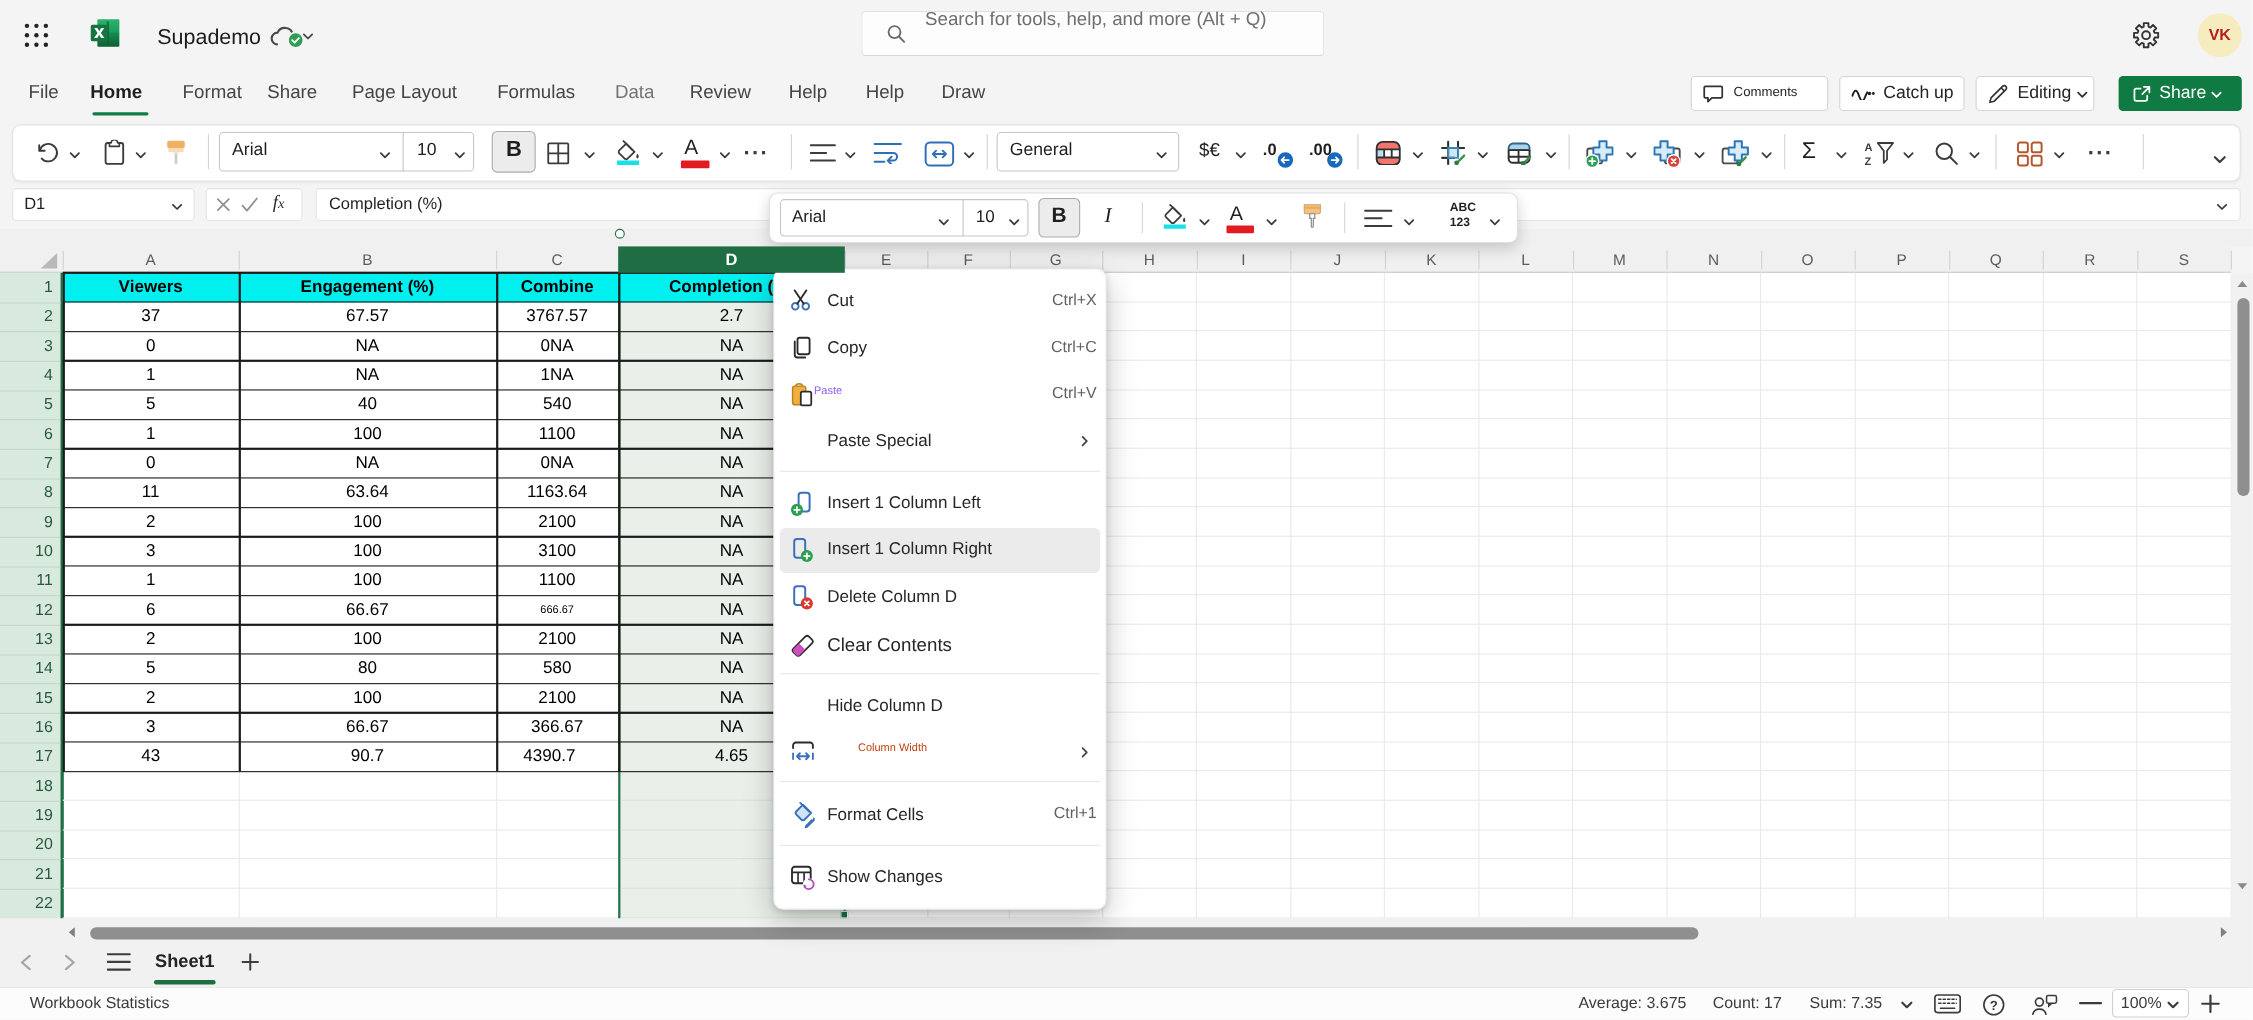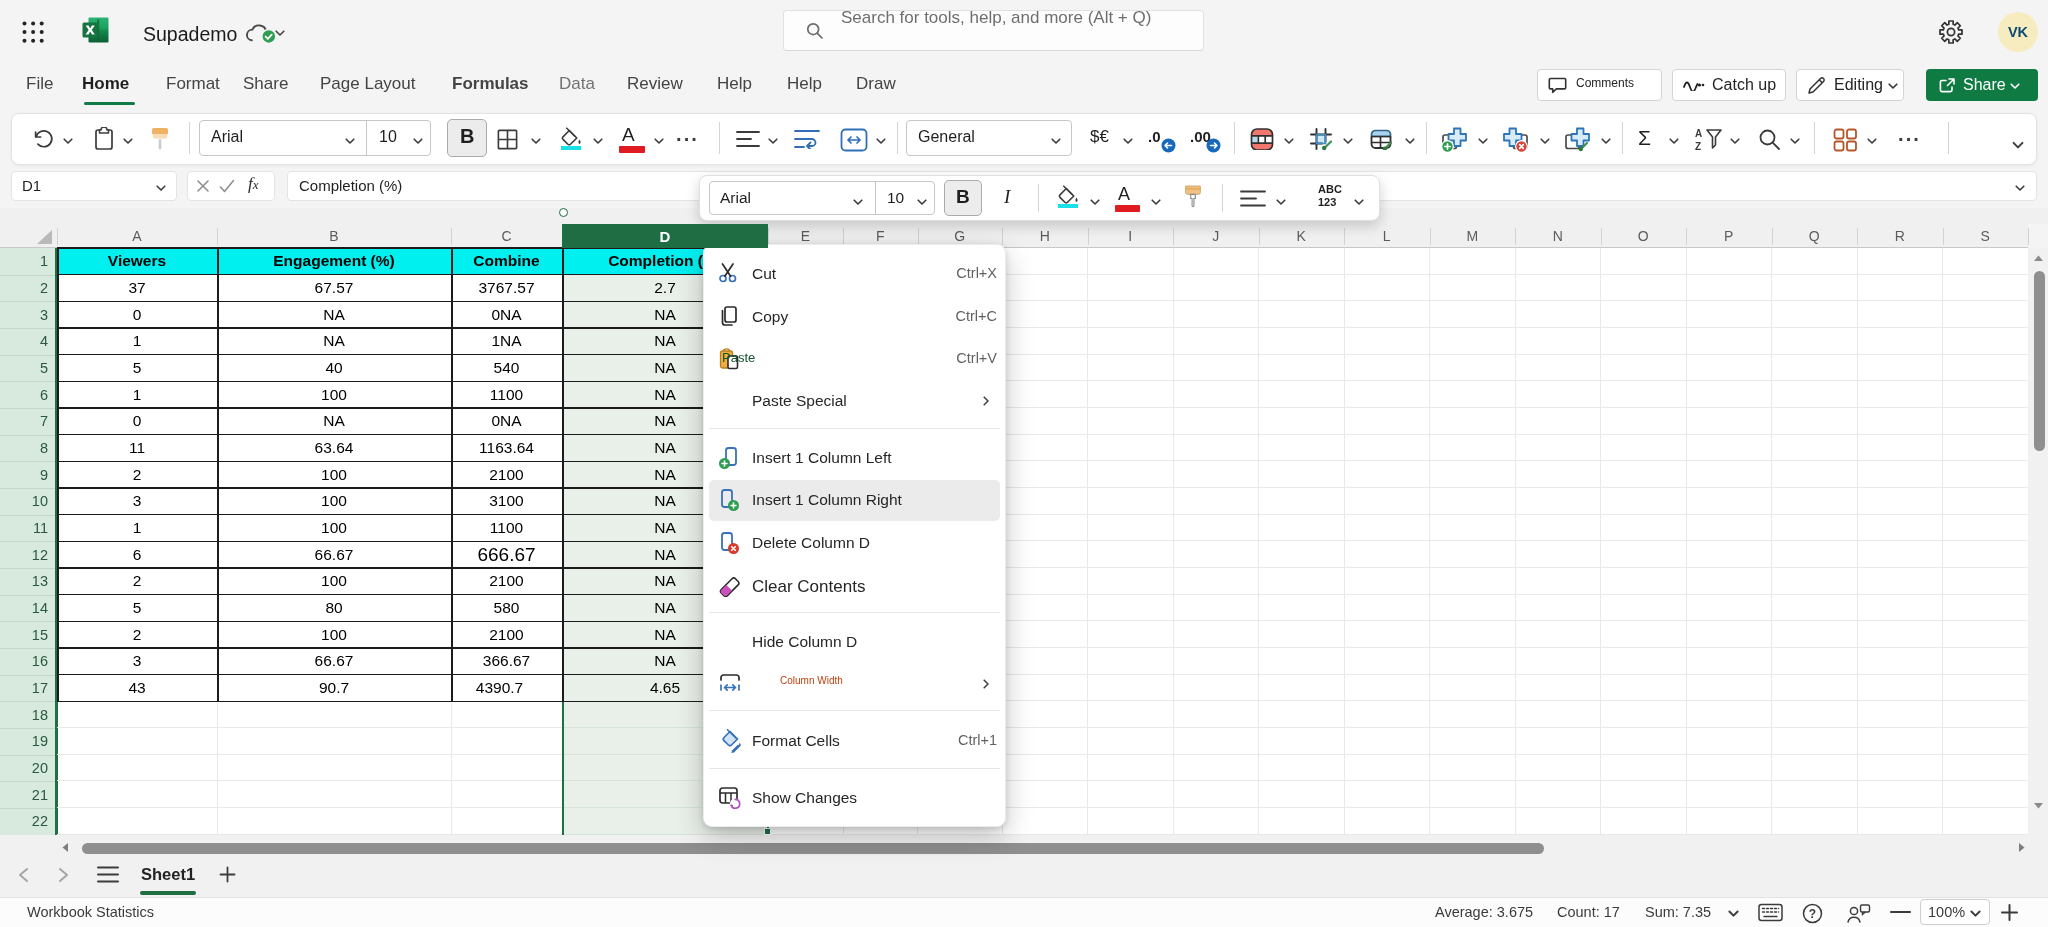--- a/index.html
+++ b/index.html
@@ -45,27 +45,27 @@
 <div class="abs" style="left:783px;top:10px;width:421px;height:41px;background:#fdfdfd;border:1px solid #e1e1e1;border-bottom-color:#d6d6d6;border-radius:4px"></div>
 <svg class="abs" style="left:806px;top:22px" width="18" height="18" viewBox="0 0 18 18">
 <circle cx="7.2" cy="7.2" r="5.4" fill="none" stroke="#6b6b6b" stroke-width="1.7"></circle>
 <path d="M11.4 11.4 L16 16" stroke="#6b6b6b" stroke-width="1.7" stroke-linecap="round"></path>
 </svg>
 <div class="abs" style="left:841px;top:8px;font-size:17px;color:#6e6e6e">Search for tools, help, and more (Alt + Q)</div>
 <svg class="abs" style="left:1938px;top:19px" width="26" height="26" viewBox="0 0 26 26">
 <path d="M10.86 2.01 L15.14 2.01 L15.14 5.29 L16.94 6.04 L19.26 3.71 L22.29 6.74 L19.96 9.06 L20.71 10.86 L23.99 10.86 L23.99 15.14 L20.71 15.14 L19.96 16.94 L22.29 19.26 L19.26 22.29 L16.94 19.96 L15.14 20.71 L15.14 23.99 L10.86 23.99 L10.86 20.71 L9.06 19.96 L6.74 22.29 L3.71 19.26 L6.04 16.94 L5.29 15.14 L2.01 15.14 L2.01 10.86 L5.29 10.86 L6.04 9.06 L3.71 6.74 L6.74 3.71 L9.06 6.04 L10.86 5.29 Z" fill="none" stroke="#333" stroke-width="1.7" stroke-linejoin="round"></path>
 <circle cx="13" cy="13" r="3.6" fill="none" stroke="#333" stroke-width="1.7"></circle>
 </svg>
-<div class="abs" style="left:1998px;top:12px;width:40px;height:40px;border-radius:50%;background:#f6ecc0;display:flex;align-items:center;justify-content:center;font-size:14.5px;font-weight:700;color:#0c4a6e">VK</div>
+<div class="abs" style="left:1998px;top:12px;width:40px;height:40px;border-radius:50%;background:#f6ecc0;display:flex;align-items:center;justify-content:center;font-size:14.5px;font-weight:700;color:#b91c1c">VK</div>
 <div class="menuitem" style="left:26px;top:74px;font-size:17px;font-weight:400;color:#444">File</div>
 <div class="menuitem" style="left:82px;top:74px;font-size:17px;font-weight:700;color:#1f1f1f">Home</div>
 <div class="menuitem" style="left:166px;top:74px;font-size:17px;font-weight:400;color:#444">Format</div>
 <div class="menuitem" style="left:243px;top:74px;font-size:17px;font-weight:400;color:#444">Share</div>
 <div class="menuitem" style="left:320px;top:74px;font-size:17px;font-weight:400;color:#444">Page Layout</div>
-<div class="menuitem" style="left:452px;top:74px;font-size:17px;font-weight:700;color:#444">Formulas</div>
+<div class="menuitem" style="left:452px;top:74px;font-size:17px;font-weight:400;color:#444">Formulas</div>
 <div class="menuitem" style="left:559px;top:74px;font-size:17px;font-weight:400;color:#737373">Data</div>
 <div class="menuitem" style="left:627px;top:74px;font-size:17px;font-weight:400;color:#444">Review</div>
 <div class="menuitem" style="left:717px;top:74px;font-size:17px;font-weight:400;color:#444">Help</div>
 <div class="menuitem" style="left:787px;top:74px;font-size:17px;font-weight:400;color:#444">Help</div>
 <div class="menuitem" style="left:856px;top:74px;font-size:17px;font-weight:400;color:#444">Draw</div>
 <div class="abs" style="left:84px;top:102px;width:51px;height:3px;background:#127c46;border-radius:2px"></div>
 <div class="abs" style="left:1537px;top:69px;width:125px;height:32px;background:#fff;border:1px solid #d4d4d4;border-radius:4px"></div>
 <svg class="abs" style="left:1548px;top:77px" width="19" height="17" viewBox="0 0 19 17">
 <path d="M2.5 1.5 h14 a1.2 1.2 0 0 1 1.2 1.2 v8 a1.2 1.2 0 0 1 -1.2 1.2 h-8.2 l-3.6 3.4 v-3.4 h-2.2 a1.2 1.2 0 0 1 -1.2-1.2 v-8 a1.2 1.2 0 0 1 1.2-1.2z" fill="none" stroke="#333" stroke-width="1.6" stroke-linejoin="round"></path>
 </svg>
@@ -486,21 +486,21 @@
 <div class="abs" style="left:451px;top:274.66700000000003px;width:111px;height:26.667px;font-size:15.5px;color:#000;display:flex;align-items:center;justify-content:center">3767.57</div>
 <div class="abs" style="left:451px;top:301.334px;width:111px;height:26.667px;font-size:15.5px;color:#000;display:flex;align-items:center;justify-content:center">0NA</div>
 <div class="abs" style="left:451px;top:328.001px;width:111px;height:26.667px;font-size:15.5px;color:#000;display:flex;align-items:center;justify-content:center">1NA</div>
 <div class="abs" style="left:451px;top:354.668px;width:111px;height:26.667px;font-size:15.5px;color:#000;display:flex;align-items:center;justify-content:center">540</div>
 <div class="abs" style="left:451px;top:381.33500000000004px;width:111px;height:26.667px;font-size:15.5px;color:#000;display:flex;align-items:center;justify-content:center">1100</div>
 <div class="abs" style="left:451px;top:408.002px;width:111px;height:26.667px;font-size:15.5px;color:#000;display:flex;align-items:center;justify-content:center">0NA</div>
 <div class="abs" style="left:451px;top:434.669px;width:111px;height:26.667px;font-size:15.5px;color:#000;display:flex;align-items:center;justify-content:center">1163.64</div>
 <div class="abs" style="left:451px;top:461.336px;width:111px;height:26.667px;font-size:15.5px;color:#000;display:flex;align-items:center;justify-content:center">2100</div>
 <div class="abs" style="left:451px;top:488.00300000000004px;width:111px;height:26.667px;font-size:15.5px;color:#000;display:flex;align-items:center;justify-content:center">3100</div>
 <div class="abs" style="left:451px;top:514.6700000000001px;width:111px;height:26.667px;font-size:15.5px;color:#000;display:flex;align-items:center;justify-content:center">1100</div>
-<div class="abs" style="left:451px;top:541.337px;width:111px;height:26.667px;font-size:19px;color:#000;display:flex;align-items:center;justify-content:center">666.67</div>
+<div class="abs" style="left:451px;top:541.337px;width:111px;height:26.667px;font-size:10px;color:#000;display:flex;align-items:center;justify-content:center">666.67</div>
 <div class="abs" style="left:451px;top:568.004px;width:111px;height:26.667px;font-size:15.5px;color:#000;display:flex;align-items:center;justify-content:center">2100</div>
 <div class="abs" style="left:451px;top:594.671px;width:111px;height:26.667px;font-size:15.5px;color:#000;display:flex;align-items:center;justify-content:center">580</div>
 <div class="abs" style="left:451px;top:621.338px;width:111px;height:26.667px;font-size:15.5px;color:#000;display:flex;align-items:center;justify-content:center">2100</div>
 <div class="abs" style="left:451px;top:648.005px;width:111px;height:26.667px;font-size:15.5px;color:#000;display:flex;align-items:center;justify-content:center">366.67</div>
 <div class="abs" style="left:451px;top:674.672px;width:97px;height:26.667px;font-size:15.5px;color:#000;display:flex;align-items:center;justify-content:center">4390.7</div>
 <div class="abs" style="left:562px;top:248.0px;width:206px;height:26.667px;font-weight:700;font-size:15.5px;color:#000;display:flex;align-items:center;justify-content:center">Completion (%)</div>
 <div class="abs" style="left:562px;top:274.66700000000003px;width:206px;height:26.667px;font-size:15.5px;color:#000;display:flex;align-items:center;justify-content:center">2.7</div>
 <div class="abs" style="left:562px;top:301.334px;width:206px;height:26.667px;font-size:15.5px;color:#000;display:flex;align-items:center;justify-content:center">NA</div>
 <div class="abs" style="left:562px;top:328.001px;width:206px;height:26.667px;font-size:15.5px;color:#000;display:flex;align-items:center;justify-content:center">NA</div>
 <div class="abs" style="left:562px;top:354.668px;width:206px;height:26.667px;font-size:15.5px;color:#000;display:flex;align-items:center;justify-content:center">NA</div>
@@ -596,21 +596,21 @@
 <rect x="7" y="2" width="11" height="15" rx="2" fill="none" stroke="#2b2b2b" stroke-width="1.7"></rect>
 <path d="M4.5 5.5 v12 a2.5 2.5 0 0 0 2.5 2.5 h7" fill="none" stroke="#2b2b2b" stroke-width="1.7" stroke-linecap="round"></path>
 </svg>
 <div class="abs" style="z-index:51;left:752px;top:307.5px;font-size:15.5px;color:#262626">Copy</div>
 <div class="abs" style="z-index:51;left:900px;top:307.5px;width:97px;font-size:14.5px;color:#616161;text-align:right">Ctrl+C</div>
 <svg class="abs" style="z-index:51;left:718px;top:348px" width="22" height="22" viewBox="0 0 22 22">
 <rect x="2.5" y="3" width="12" height="17" rx="2" fill="#efaf3f" stroke="#b97f1e" stroke-width="1.3"></rect>
 <path d="M5.5 3 a3 2.2 0 0 1 6 0" fill="none" stroke="#b97f1e" stroke-width="1.3"></path>
 <rect x="10" y="8" width="9.5" height="12.5" rx="1.5" fill="#fff" stroke="#2b2b2b" stroke-width="1.6"></rect>
 </svg>
-<div class="abs" style="z-index:51;left:722px;top:350px;font-size:13px;color:#14532d">Paste</div>
+<div class="abs" style="z-index:51;left:740px;top:350px;font-size:10px;color:#8b5cf6">Paste</div>
 <div class="abs" style="z-index:51;left:900px;top:350px;width:97px;font-size:14.5px;color:#616161;text-align:right">Ctrl+V</div>
 <div class="abs" style="z-index:51;left:752px;top:392px;font-size:15.5px;color:#262626">Paste Special</div>
 <svg class="abs" style="z-index:51;left:980px;top:395px" width="12" height="12" viewBox="0 0 12 12">
       <path d="M4.2 2.2 L8 6 L4.2 9.8" fill="none" stroke="#444" stroke-width="1.6" stroke-linecap="round" stroke-linejoin="round"></path>
     </svg>
 <div class="abs" style="z-index:51;left:709px;top:428px;width:291px;height:1px;background:#e6e6e6"></div>
 <svg class="abs" style="z-index:51;left:718px;top:445.5px" width="24" height="24" viewBox="0 0 24 24">
 <rect x="8" y="2" width="10" height="17" rx="2.5" fill="none" stroke="#3a72b9" stroke-width="1.8"></rect>
 <circle cx="6.5" cy="17.5" r="5.5" fill="#2e9e52"></circle>
 <path d="M6.5 15 v5 M4 17.5 h5" stroke="#fff" stroke-width="1.6" stroke-linecap="round"></path>

